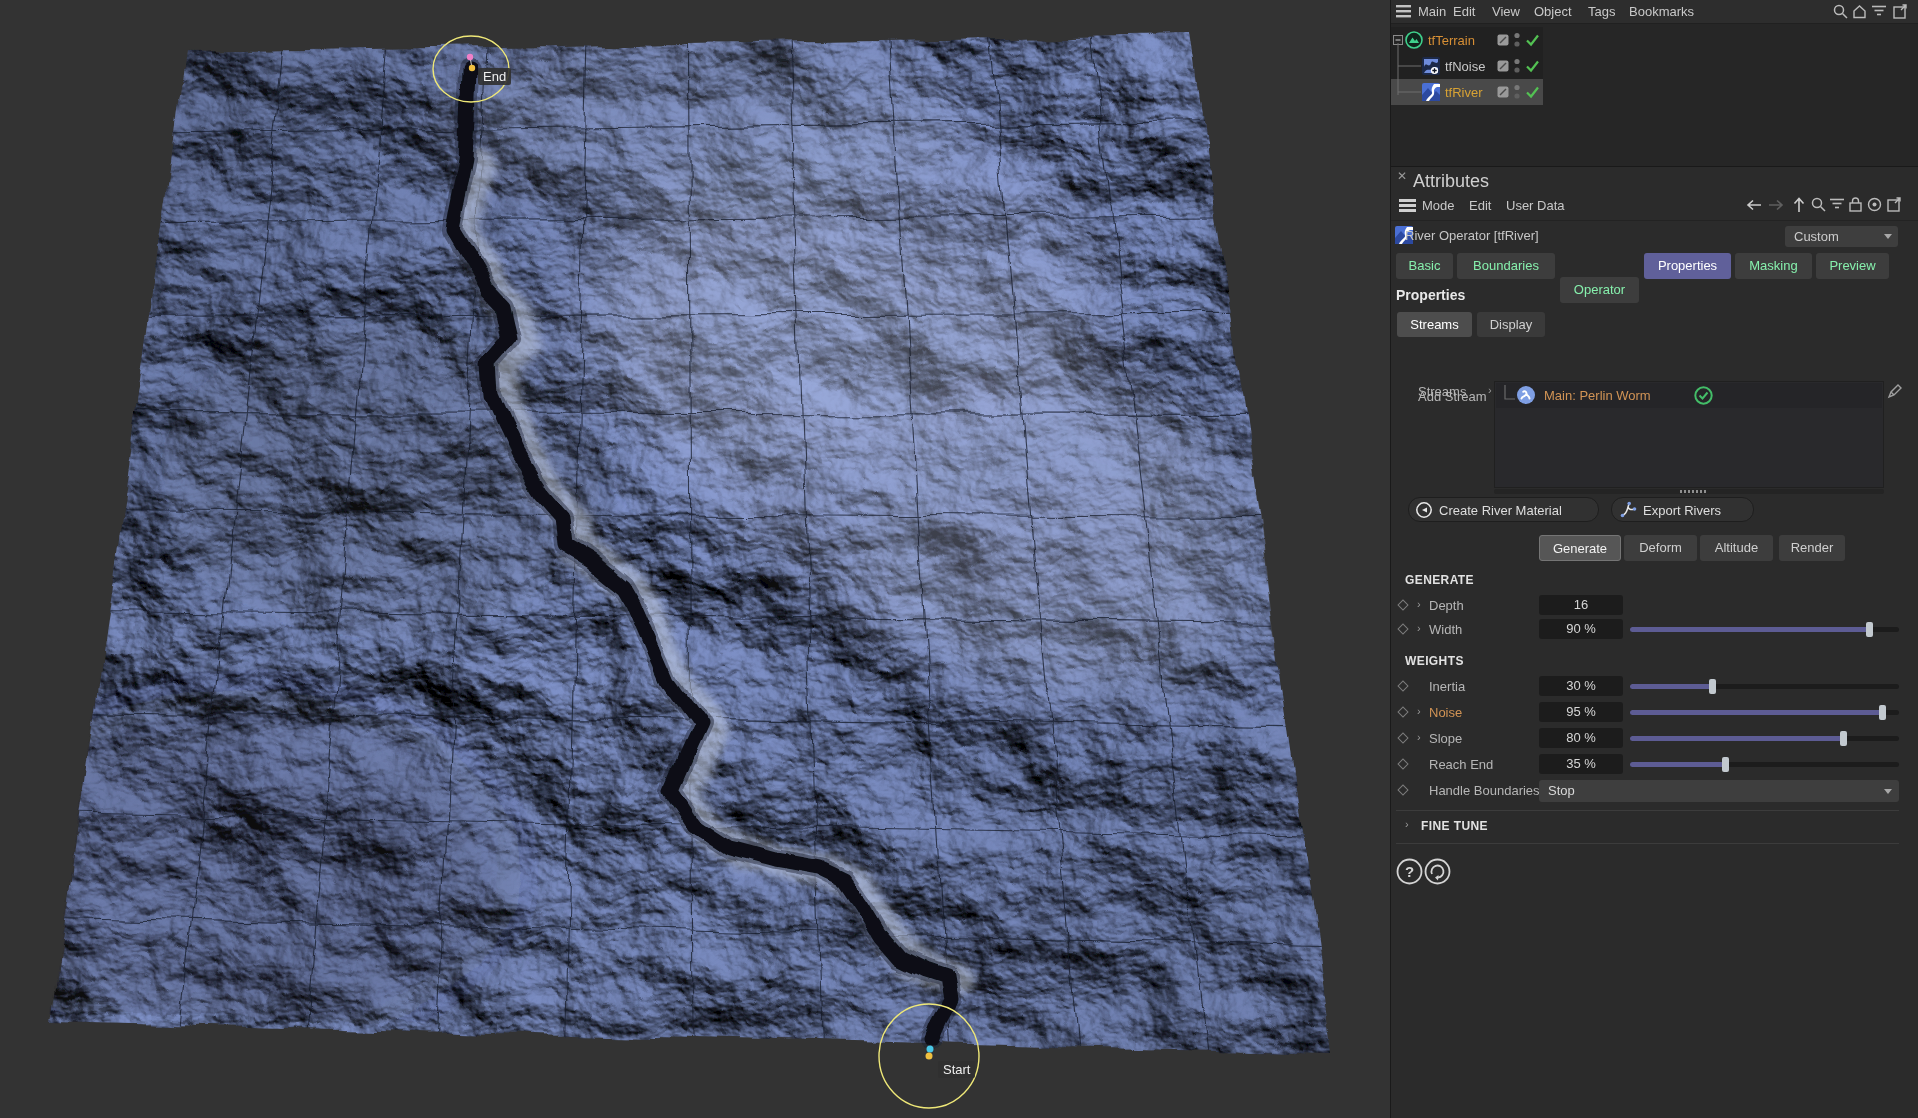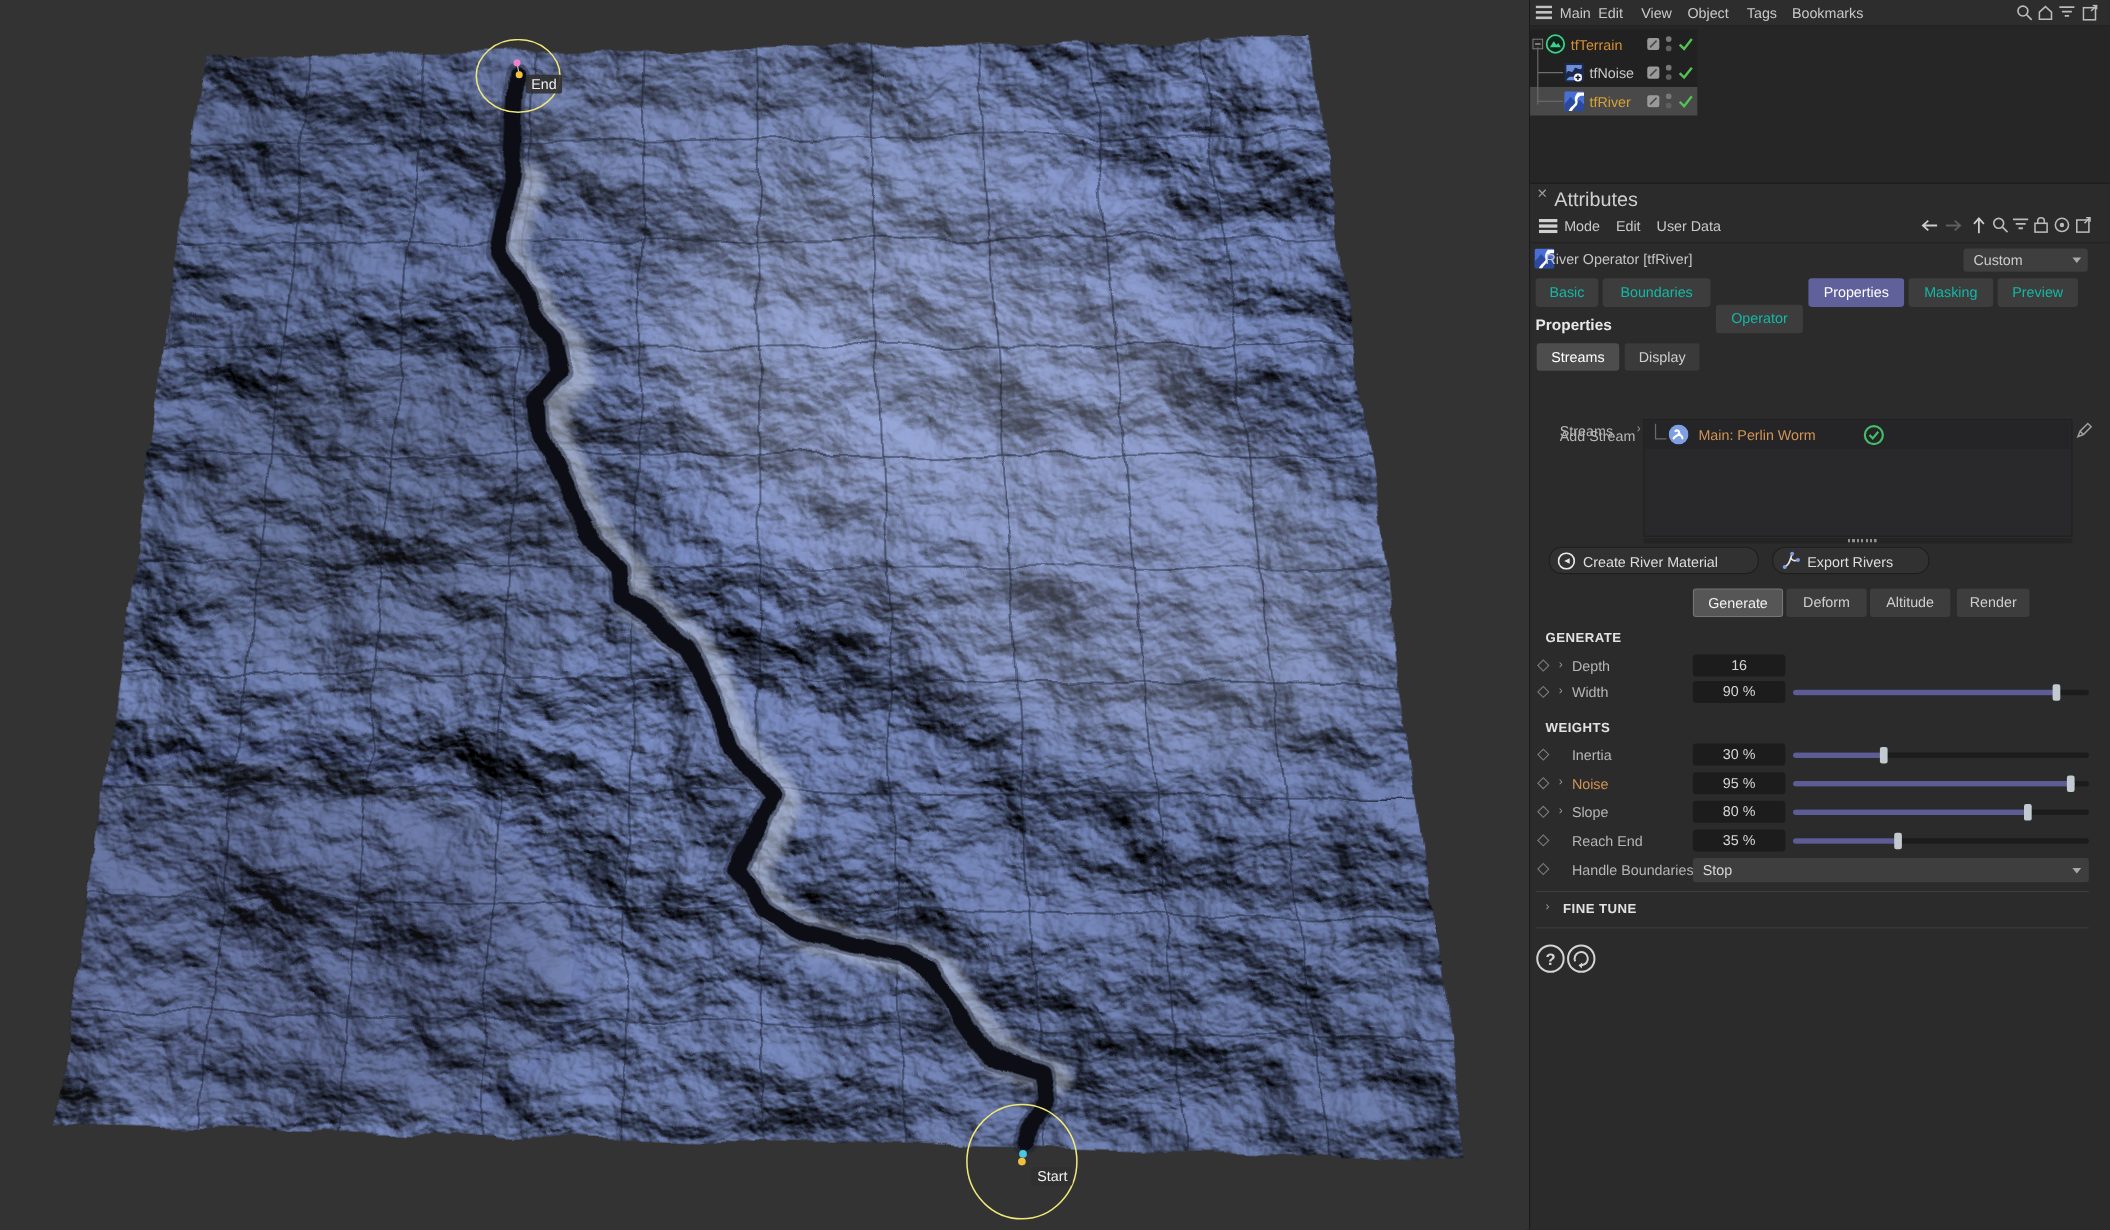--- a/index.html
+++ b/index.html
@@ -12,21 +12,21 @@
   .menu-item{position:absolute;top:4px;font-size:13px;color:#c9c9c9;white-space:nowrap;}
   .om{position:absolute;left:0;top:24px;width:528px;height:142px;background:#262626;}
   .om-row{position:absolute;left:0;width:152px;height:26px;}
   .om-row .lbl{position:absolute;top:6px;font-size:13px;}
   .icon16{position:absolute;width:18px;height:18px;}
   .attr-header{position:absolute;left:0;top:166px;width:528px;height:24px;background:#2b2b2b;border-top:1px solid #191919;}
   .attr-menubar{position:absolute;left:0;top:190px;width:528px;height:30px;background:#2b2b2b;border-bottom:1px solid #232323;}
   .objrow{position:absolute;left:0;top:221px;width:528px;height:30px;}
   .dropbox{position:absolute;background:#3e3e3e;border-radius:3px;color:#cccccc;font-size:13px;}
   .darr{position:absolute;width:0;height:0;border-left:4px solid transparent;border-right:4px solid transparent;border-top:5px solid #a8a8a8;}
-  .tab{position:absolute;top:253px;height:26px;background:#3d3d3d;border-radius:3px;color:#14b8a6;font-size:13px;text-align:center;line-height:26px;}
+  .tab{position:absolute;top:253px;height:26px;background:#3d3d3d;border-radius:3px;color:#86efac;font-size:13px;text-align:center;line-height:26px;}
   .tab.active{background:#60609a;color:#ffffff;}
   .subtab{position:absolute;top:312px;height:25px;background:#3a3a3a;border-radius:3px;color:#cfcfcf;font-size:13px;text-align:center;line-height:25px;}
   .subtab.active{background:#4d4d4d;color:#ffffff;}
   .sec-label{position:absolute;font-size:14px;font-weight:bold;color:#e8e8e8;}
   .flabel{position:absolute;font-size:13px;color:#b6b6b6;white-space:nowrap;}
   .combo{position:absolute;left:103px;top:357px;width:404px;height:23px;background:#37373a;border-radius:3px;border:1px solid #2a2a2a;box-sizing:border-box;}
   .listbox{position:absolute;left:103px;top:381px;width:390px;height:107px;background:#29292c;border:1px solid #202020;box-sizing:border-box;}
   .lb-row{position:absolute;left:1px;top:1px;width:386px;height:25px;background:#252528;}
   .grip{position:absolute;left:103px;top:489px;width:390px;height:5px;background:#242424;border-radius:2px;}
   .pill{position:absolute;top:497px;height:25px;background:#313131;border:1px solid #1e1e1e;border-radius:12px;box-sizing:border-box;color:#dedede;font-size:13px;}

